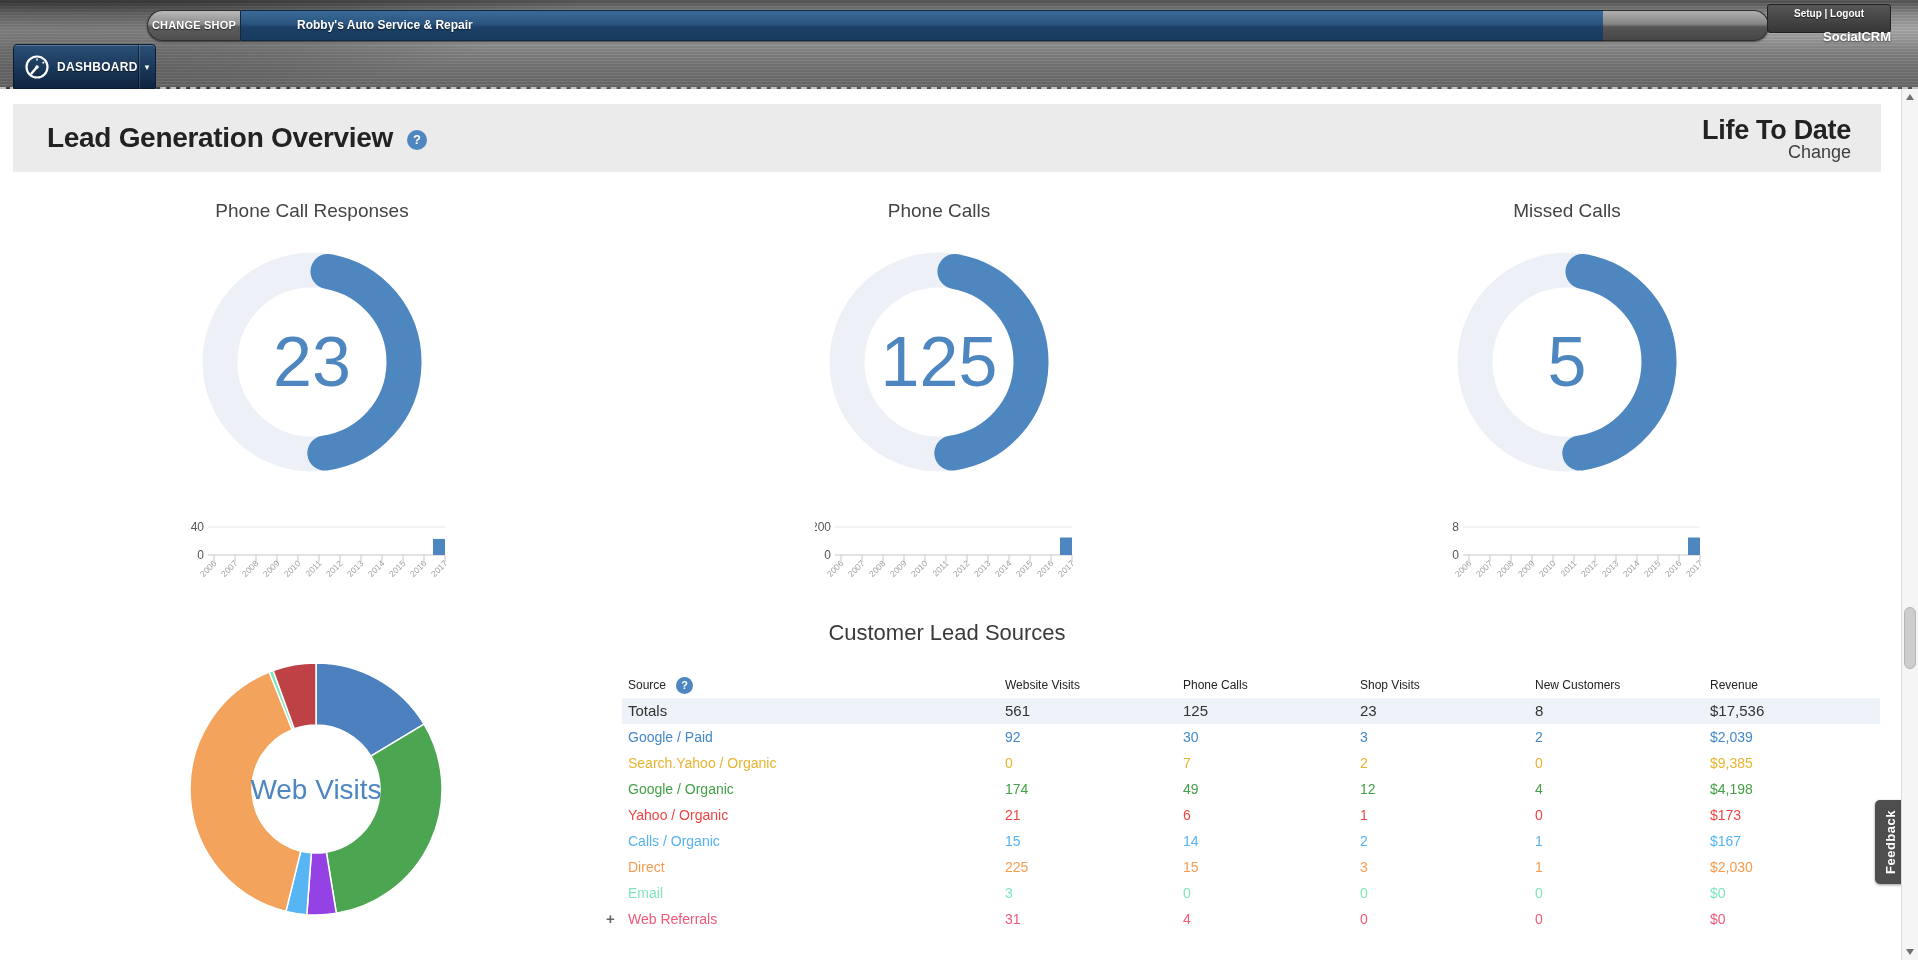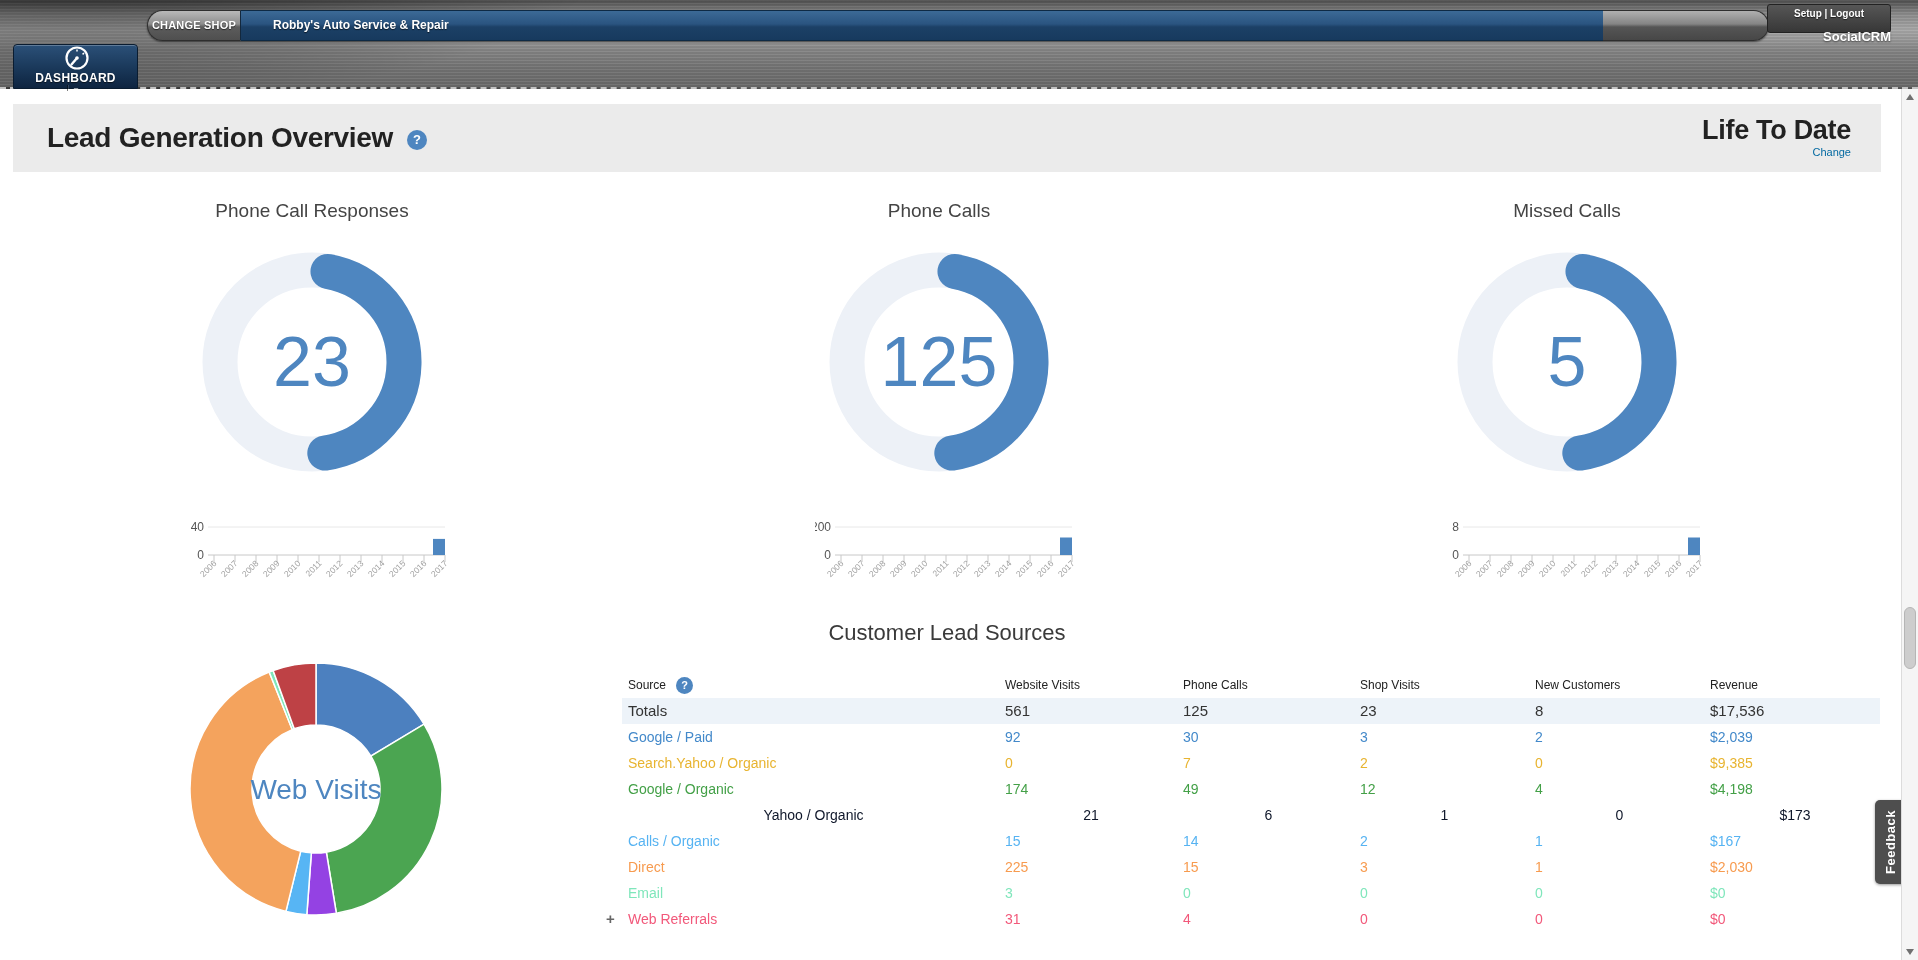--- a/index.html
+++ b/index.html
@@ -16,52 +16,52 @@
   .titlebar { position:absolute; left:147px; top:10px; width:1622px; height:31px; display:flex;
     border-radius:16px; box-shadow:0 1px 2px rgba(0,0,0,.5); }
   .seg-changeshop { width:94px; height:31px; border-radius:16px 0 0 16px; cursor:pointer;
     background:linear-gradient(180deg,#b9b9b9 0%,#8d8d8d 45%,#5c5c5c 55%,#4f4f4f 100%);
     border:1px solid #2e2e2e; border-right:1px solid #13283d;
     color:#fff; font-size:11px; font-weight:bold; text-align:center; line-height:29px;
     text-shadow:0 1px 1px rgba(0,0,0,.6); letter-spacing:.2px; }
   .seg-shopname { flex:0 0 1362px; height:31px;
     background:linear-gradient(180deg,#3c6a96 0%,#2a5480 45%,#1c4066 55%,#173a5e 100%);
     border-top:1px solid #0e2a44; border-bottom:1px solid #0e2a44;
-    color:#fff; font-size:12px; font-weight:bold; line-height:29px; padding-left:32px;
+    color:#fff; font-size:12px; font-weight:bold; line-height:29px; padding-left:56px;
     text-shadow:0 1px 1px rgba(0,0,0,.6); }
   .seg-end { flex:1; height:31px; border-radius:0 16px 16px 0;
     background:linear-gradient(180deg,#b0b0b0 0%,#848484 45%,#555 55%,#474747 100%);
     border:1px solid #2e2e2e; border-left:none; }
   .setup-btn { position:absolute; right:27px; top:4px; height:29px; padding:0 26px; cursor:pointer;
     background:linear-gradient(180deg,#565656,#373737); border:1px solid #222; border-radius:3px;
     color:#fff; font-size:10px; font-weight:bold; line-height:18px; text-shadow:0 1px 1px rgba(0,0,0,.6); }
   .brand { position:absolute; right:27px; top:29px; color:#fff; font-size:13px; font-weight:bold;
     text-shadow:0 1px 2px rgba(0,0,0,.55); }
-  .dash-tab { position:absolute; left:13px; top:44px; width:125px; height:45px; display:flex; align-items:center; cursor:pointer;
+  .dash-tab { position:absolute; left:13px; top:44px; width:143px; height:45px; display:flex; align-items:center; cursor:pointer;
     background:linear-gradient(180deg,#2b5078 0%,#1b3a5c 50%,#0e2440 100%);
-    border:1px solid #0a1c30; border-radius:4px 4px 0 0; box-shadow:inset 0 1px 0 rgba(255,255,255,.25);flex-direction:column; }
+    border:1px solid #0a1c30; border-radius:4px 4px 0 0; box-shadow:inset 0 1px 0 rgba(255,255,255,.25); }
   .dash-ico { width:26px; height:26px; margin:0 7px 0 10px; flex:0 0 auto; }
   .dash-label { color:#fff; font-size:12px; font-weight:bold; letter-spacing:.3px; flex:1;
     text-shadow:0 1px 1px rgba(0,0,0,.6); }
   .dash-caret { width:17px; height:45px; border-left:1px solid rgba(0,0,0,.5);
     box-shadow:inset 1px 0 0 rgba(255,255,255,.15);
     color:#fff; font-size:9px; display:flex; align-items:center; justify-content:center; }
 
   
   .content { position:absolute; left:0; top:91px; width:1901px; height:869px; background:#fff; }
 
   .band { position:absolute; left:13px; top:13px; width:1868px; height:68px; background:#ebebeb;
     display:flex; align-items:center; justify-content:space-between; padding:0 30px 0 34px; }
   .band-left { display:flex; align-items:center; }
   .band-title { font-size:28px; font-weight:bold; color:#222; letter-spacing:-.3px; }
   .help-ico { width:20px; height:20px; margin-left:14px; margin-top:3px; border-radius:50%; background:#4e86c0;
     color:#fff; font-size:13px; font-weight:bold; text-align:center; line-height:20px; cursor:pointer; }
   .band-right { text-align:right; }
   .band-period { font-size:27px; font-weight:bold; color:#222; letter-spacing:-.3px; line-height:28px; }
-  .band-change { font-size:11px; color:#0369a1; cursor:pointer; line-height:16px; }
+  .band-change { font-size:18px; color:#404040; cursor:pointer; line-height:16px; }
 
   .kpi-title { position:absolute; width:320px; text-align:center; top:109px; font-size:19px; color:#444; }
   .gauge-svg { position:absolute; top:141px; }
   .gauge-num { fill:#4e86c0; font-size:70px; font-family:"Liberation Sans",sans-serif; }
   .mini-svg { position:absolute; top:422px; }
 
   .section-heading { position:absolute; left:13px; top:521px; width:1868px; text-align:center;
     font-size:22px; color:#3a3a3a;margin-top:8px; }
 
   .donut-svg { position:absolute; left:181px; top:563px; }
@@ -296,21 +296,21 @@
             <div>$9,385</div>
           </div>
           <div class="trow tdata" style="color: rgb(67, 160, 71);">
             <div class="src-cell">Google / Organic</div>
             <div>174</div>
             <div>49</div>
             <div>12</div>
             <div>4</div>
             <div>$4,198</div>
           </div>
-          <div class="trow tdata" style="color: #0f172a; text-align: center;">
+          <div class="trow tdata" style="color: #ef4444;">
             <div class="src-cell">Yahoo / Organic</div>
             <div>21</div>
             <div>6</div>
             <div>1</div>
             <div>0</div>
             <div>$173</div>
           </div>
           <div class="trow tdata" style="color: rgb(86, 179, 242);">
             <div class="src-cell">Calls / Organic</div>
             <div>15</div>

